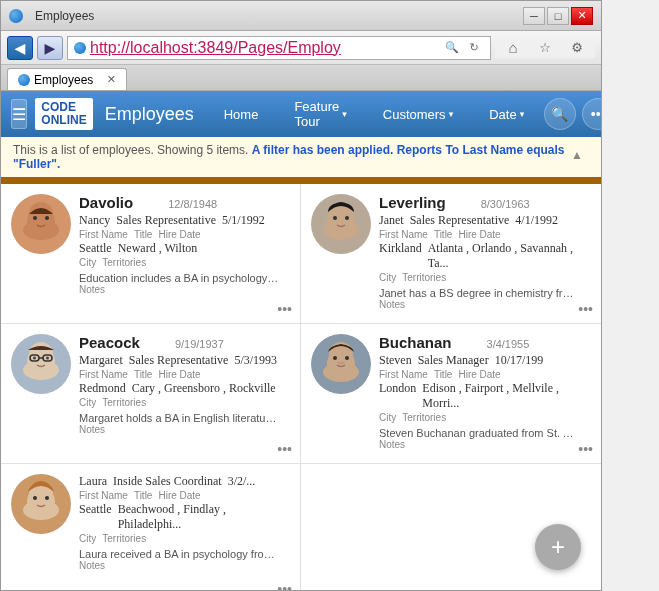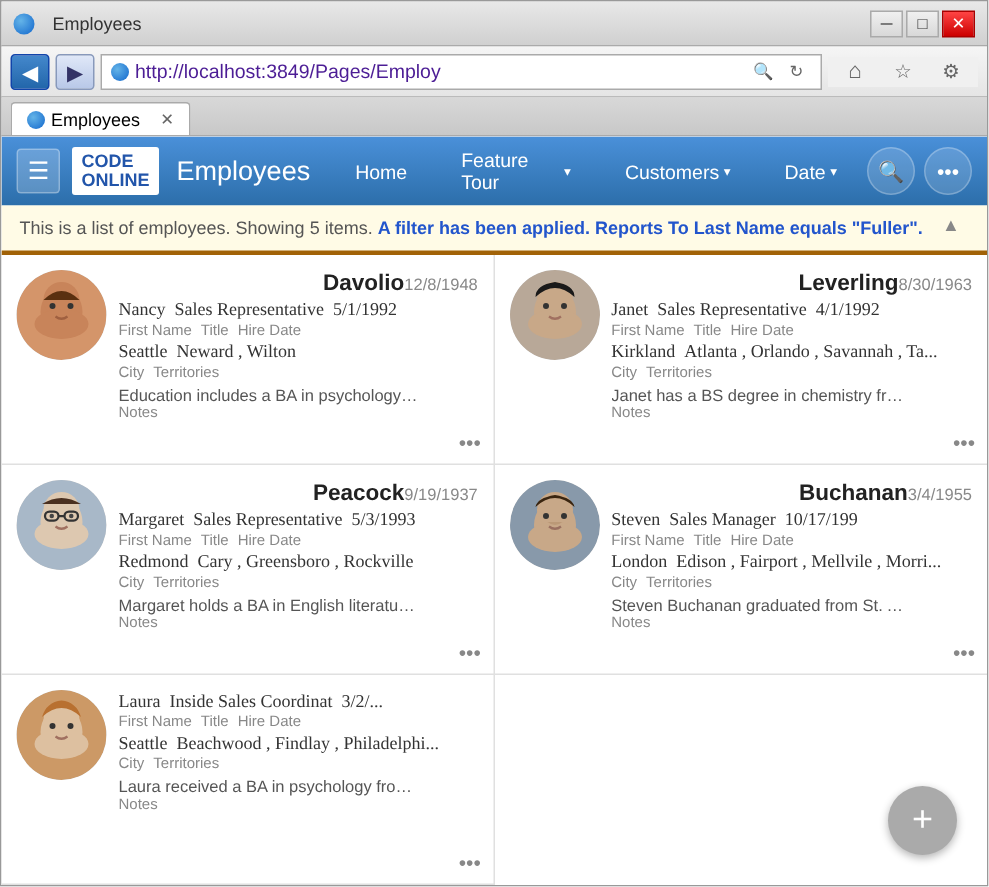--- a/index.html
+++ b/index.html
@@ -1,31 +1,31 @@
 <!DOCTYPE html>
 <html><head>
   <meta charset="utf-8">
   <style>
     * { box-sizing: border-box; margin: 0; padding: 0; }
     body { font-family: 'Segoe UI', Arial, sans-serif; font-size: 13px; background: #f0f0f0; width: 659px; height: 591px; overflow: hidden; }
 
     
-    .browser-frame { width: 659px; height: 591px; display: flex; flex-direction: column; border: 1px solid #999; }
+    .browser-frame { width: 602px; height: 591px; display: flex; flex-direction: column; border: 1px solid #999; }
     .title-bar { background: linear-gradient(to bottom, #e8e8e8, #d0d0d0); height: 30px; display: flex; align-items: center; justify-content: space-between; padding: 0 8px; border-bottom: 1px solid #aaa; }
     .title-bar-left { display: flex; gap: 4px; }
     .title-text { font-size: 12px; color: #333; margin-left: 8px; }
     .title-bar-controls { display: flex; gap: 2px; }
     .win-btn { width: 22px; height: 18px; display: flex; align-items: center; justify-content: center; font-size: 11px; border: 1px solid #aaa; background: linear-gradient(to bottom, #f0f0f0, #d8d8d8); cursor: pointer; color: #333; }
     .win-btn.close { background: linear-gradient(to bottom, #f44, #c00); color: white; border-color: #a00; }
 
     .address-bar { background: linear-gradient(to bottom, #f5f5f5, #e5e5e5); height: 34px; display: flex; align-items: center; padding: 0 6px; gap: 4px; border-bottom: 1px solid #bbb; }
     .nav-btn { width: 26px; height: 24px; background: linear-gradient(to bottom, #e0e8f8, #b8c8e8); border: 1px solid #8899bb; border-radius: 3px; display: flex; align-items: center; justify-content: center; cursor: pointer; color: #336; font-size: 14px; }
     .nav-btn.back { background: linear-gradient(to bottom, #4488cc, #2266aa); color: white; border-color: #1144aa; }
     .url-bar { flex: 1; height: 24px; border: 1px solid #aaa; background: white; padding: 0 6px; font-size: 12px; display: flex; align-items: center; gap: 4px; }
-    .url-text { font-size: 13px; color: #4c1d95; flex: 1; }
+    .url-text { font-size: 16px; color: #be185d; flex: 1; text-decoration: underline; }
     .url-actions { display: flex; gap: 2px; }
     .url-action-btn { width: 20px; height: 20px; display: flex; align-items: center; justify-content: center; color: #666; font-size: 11px; cursor: pointer; }
     .tab-bar { background: linear-gradient(to bottom, #d8d8d8, #c8c8c8); height: 26px; display: flex; align-items: flex-end; padding: 0 6px; border-bottom: 1px solid #aaa; }
     .tab { height: 22px; background: white; border: 1px solid #aaa; border-bottom: none; padding: 0 10px; display: flex; align-items: center; gap: 4px; font-size: 12px; border-radius: 3px 3px 0 0; min-width: 120px; }
     .tab-close { margin-left: auto; cursor: pointer; color: #666; font-size: 11px; }
     .toolbar-row { display: flex; gap: 12px; align-items: center; padding: 0 8px; background: #f0f0f0; }
 
     
     .app-content { flex: 1; display: flex; flex-direction: column; overflow: hidden; background: white; }
     .app-header { background: linear-gradient(to bottom, #4a90d9, #2c6eaa); height: 46px; display: flex; align-items: center; padding: 0 10px; gap: 8px; }
@@ -33,32 +33,32 @@
     .logo { display: flex; align-items: center; gap: 2px; background: white; padding: 3px 6px; border-radius: 2px; }
     .logo-text { font-size: 12px; font-weight: bold; color: #2255aa; line-height: 1.1; }
     .app-title { color: white; font-size: 18px; font-weight: normal; margin-left: 4px; }
     .nav-menu { display: flex; align-items: center; gap: 12px; margin-left: 10px; }
     .nav-item { color: white; padding: 6px 12px; font-size: 13px; cursor: pointer; display: flex; align-items: center; gap: 3px; height: 46px; }
     .nav-arrow { font-size: 9px; }
     .header-right { margin-left: auto; display: flex; gap: 6px; }
     .icon-btn { width: 32px; height: 32px; background: rgba(255,255,255,0.15); border: 1px solid rgba(255,255,255,0.25); border-radius: 16px; display: flex; align-items: center; justify-content: center; cursor: pointer; color: white; font-size: 14px; }
 
     
-    .filter-bar { background: #fffbe6; border-bottom: 3px solid #a16207; padding: 6px 12px; font-size: 12px; color: #555; display: flex; align-items: center; justify-content: space-between; }
+    .filter-bar { background: #fffbe6; border-bottom: 7px solid #a16207; padding: 6px 12px; font-size: 12px; color: #555; display: flex; align-items: center; justify-content: space-between; }
     .filter-text { flex: 1; }
     .filter-highlight { color: #2255cc; font-weight: bold; }
     .scroll-up { width: 18px; height: 18px; color: #888; font-size: 12px; }
 
     
     .employee-grid { flex: 1; display: grid; grid-template-columns: 1fr 1fr; overflow-y: auto; background: white; position: relative; }
     .employee-card { border-right: 1px solid #e0e0e0; border-bottom: 1px solid #e0e0e0; padding: 10px 10px 8px 10px; display: flex; gap: 8px; min-height: 140px; position: relative; }
     .employee-card:nth-child(even) { border-right: none; }
     .avatar { width: 60px; height: 60px; border-radius: 50%; overflow: hidden; flex-shrink: 0; background: #ccc; }
     .card-info { flex: 1; min-width: 0; }
-    .card-header { display: flex; justify-content: flex-end; align-items: baseline; margin-bottom: 2px; }
+    .card-header { display: flex; justify-content: flex-start; align-items: baseline; margin-bottom: 2px; gap: 35px; }
     .last-name { font-size: 15px; font-weight: bold; color: #222; }
     .birth-date { font-size: 11px; color: #888; }
     .card-row { display: flex; gap: 6px; margin-bottom: 1px; align-items: baseline; }
     .field-value { font-size: 12px; color: #333; font-family: Liberation Serif, serif; }
     .field-label { font-size: 10px; color: #888; }
     .card-notes { font-size: 11px; color: #555; margin-top: 4px; white-space: nowrap; overflow: hidden; text-overflow: ellipsis; max-width: 200px; }
     .card-notes-label { font-size: 10px; color: #888; }
     .more-btn { position: absolute; bottom: 6px; right: 8px; color: #888; font-size: 14px; cursor: pointer; }
 
     

